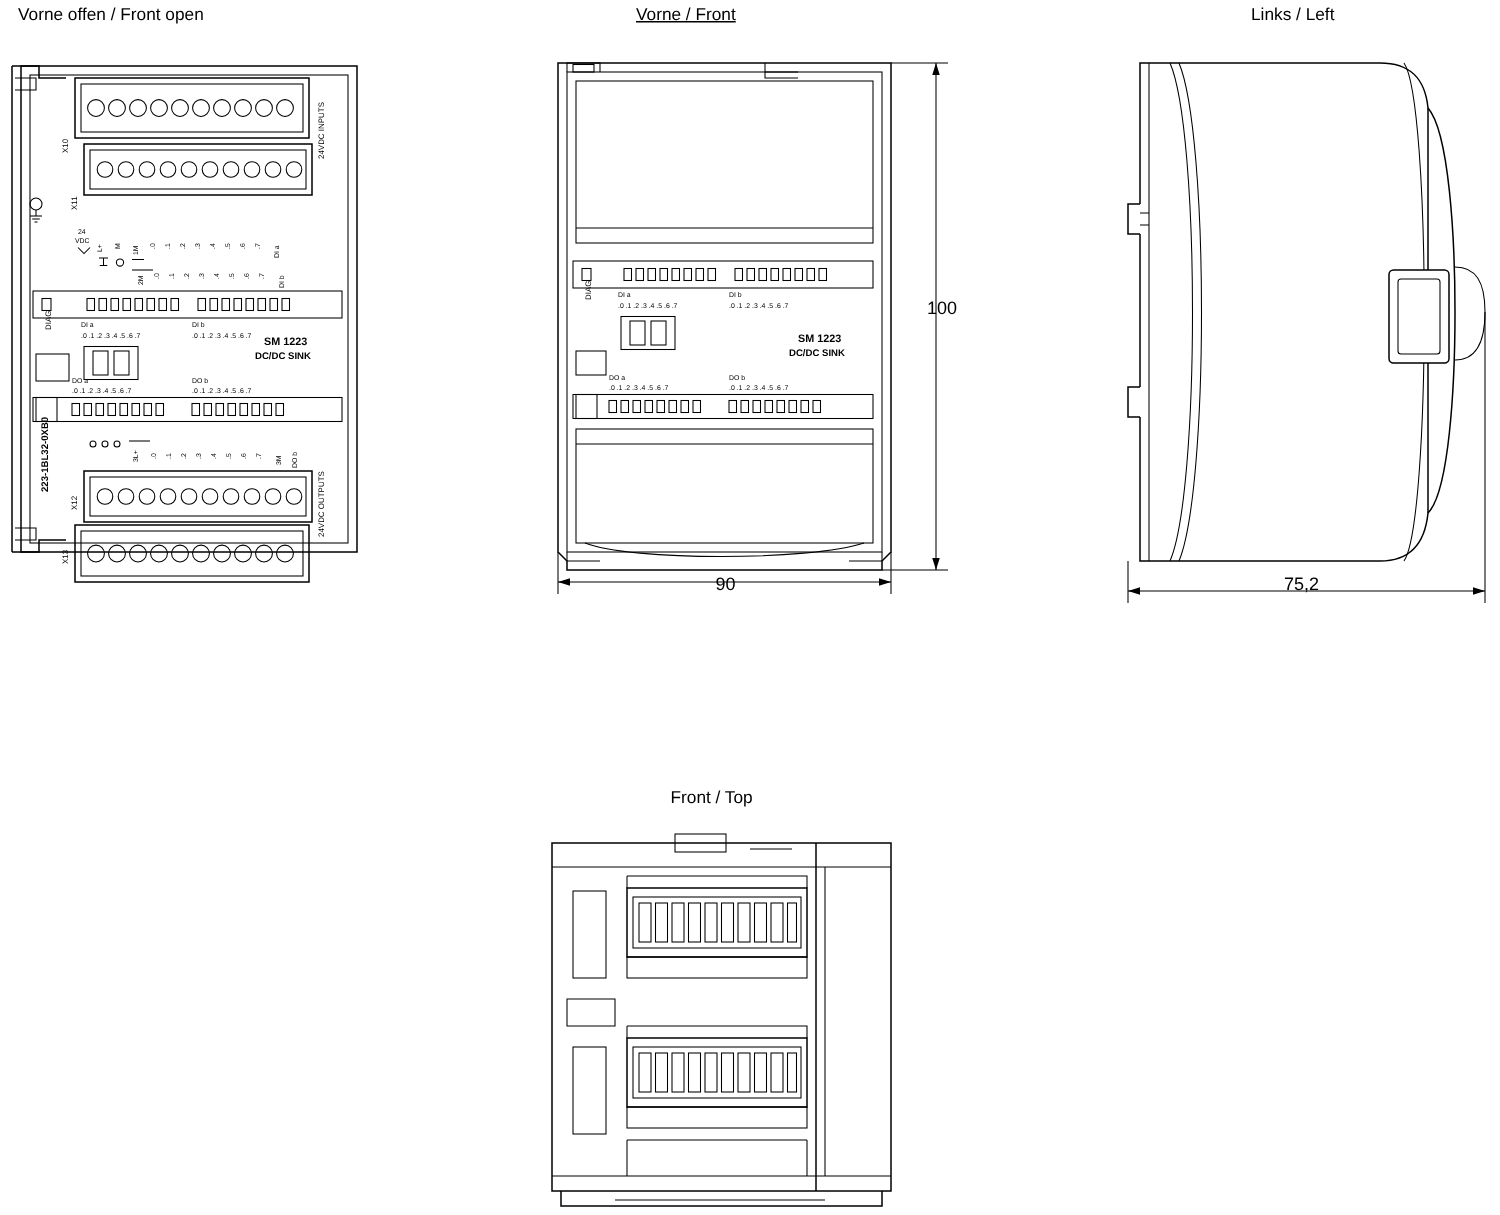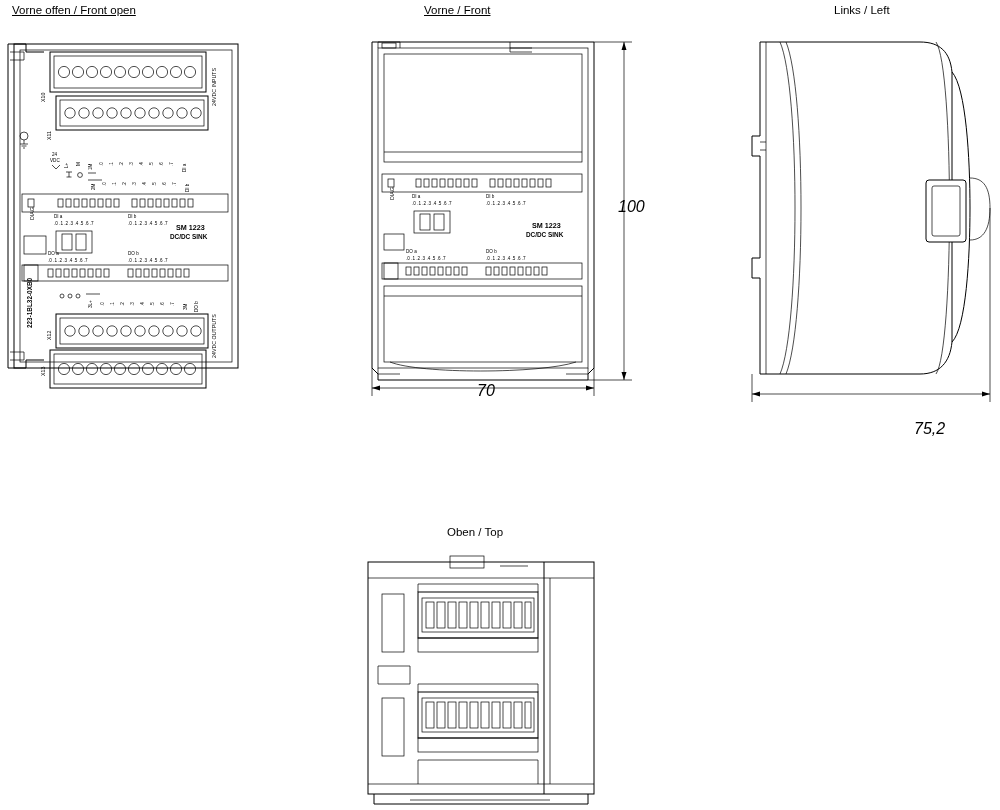--- a/index.html
+++ b/index.html
@@ -35,29 +35,28 @@
     font-family: "Liberation Sans", sans-serif;
     fill: #000;
   }
   .t4 { font-size: 4.6px; }
   .t5 { font-size: 5.3px; }
   .t6 { font-size: 6.4px; }
   .t7 { font-size: 7.2px; }
   .bold { font-weight: bold; }
   .dimtxt {
     position: absolute;
-    font-size: 16px;
+    font-size: 12px;
     color: #000;
-    font-style: italic;
   }
 </style>
 </head>
 <body>
 
-<div class="view-title" style="left:12px; top:4px;text-decoration:underline;">Vorne offen / Front open</div>
+<div class="view-title" style="left:12px; top:4px;">Vorne offen / Front open</div>
 
 <div class="panel" style="left:0px; top:28px;">
 <svg width="270" height="350" viewBox="0 0 270 350">
 
   <path class="ln" d="M8 16 L8 340"></path>
   <path class="ln" d="M8 16 L26 16 L26 24 L44 24"></path>
   <path class="ln" d="M8 340 L26 340 L26 332 L44 332"></path>
   <path class="ln-thin" d="M10 24 L24 24 L24 32 L10 32"></path>
   <path class="ln-thin" d="M10 324 L24 324 L24 332 L10 332"></path>
 
@@ -368,21 +367,21 @@
     <path class="ln-thin" d="M234 14 L272 14"></path>
     <path class="ln-thin" d="M228 352 L272 352"></path>
     <path class="ln-thin" d="M264 14 L264 352"></path>
     <path class="solidblk" d="M264 14 L261.5 22 L266.5 22 Z"></path>
     <path class="solidblk" d="M264 352 L261.5 344 L266.5 344 Z"></path>
   </g>
 
 </svg>
 </div>
 
-<div class="dimtxt" style="left:477px; top:382px;">70</div>
+<div class="dimtxt" style="left:477px; top:382px;">90</div>
 <div class="dimtxt" style="left:618px; top:198px;">100</div>
 
 <div class="view-title" style="left:834px; top:4px;text-align:center;">Links / Left</div>
 
 <div class="panel" style="left:740px; top:28px;">
 <svg width="260" height="370" viewBox="0 0 260 370">
 
   <path class="ln" d="M20 108 L20 14 L180 14 C 200 14, 210 24, 212 44 L212 314 C 210 334, 200 346, 180 346 L20 346 L20 250"></path>
   <path class="ln" d="M20 108 L12 108 L12 128 L20 128"></path>
   <path class="ln" d="M20 230 L12 230 L12 250 L20 250"></path>
@@ -405,23 +404,23 @@
     <path class="ln-thin" d="M12 346 L12 374"></path>
     <path class="ln-thin" d="M250 180 L250 374"></path>
     <path class="ln-thin" d="M12 366 L250 366"></path>
     <path class="solidblk" d="M12 366 L20 363.5 L20 368.5 Z"></path>
     <path class="solidblk" d="M250 366 L242 363.5 L242 368.5 Z"></path>
   </g>
 
 </svg>
 </div>
 
-<div class="dimtxt" style="left:914px; top:382px;margin-top:38px;">75,2</div>
-
-<div class="view-title" style="left:447px; top:526px;">Oben / Top</div>
+<div class="dimtxt" style="left:856px; top:382px;">75,2</div>
+
+<div class="view-title" style="left:447px; top:526px;">Front / Top</div>
 
 <div class="panel" style="left:350px; top:548px;">
 <svg width="300" height="262" viewBox="0 0 300 262">
 
   <rect class="ln" x="18" y="14" width="226" height="232"></rect>
   <path class="ln-thin" d="M18 30 L244 30"></path>
   <path class="ln-thin" d="M18 236 L244 236"></path>
   <path class="ln" d="M24 246 L24 256 L238 256 L238 246"></path>
   <path class="ln-thin" d="M60 252 L200 252"></path>
 

